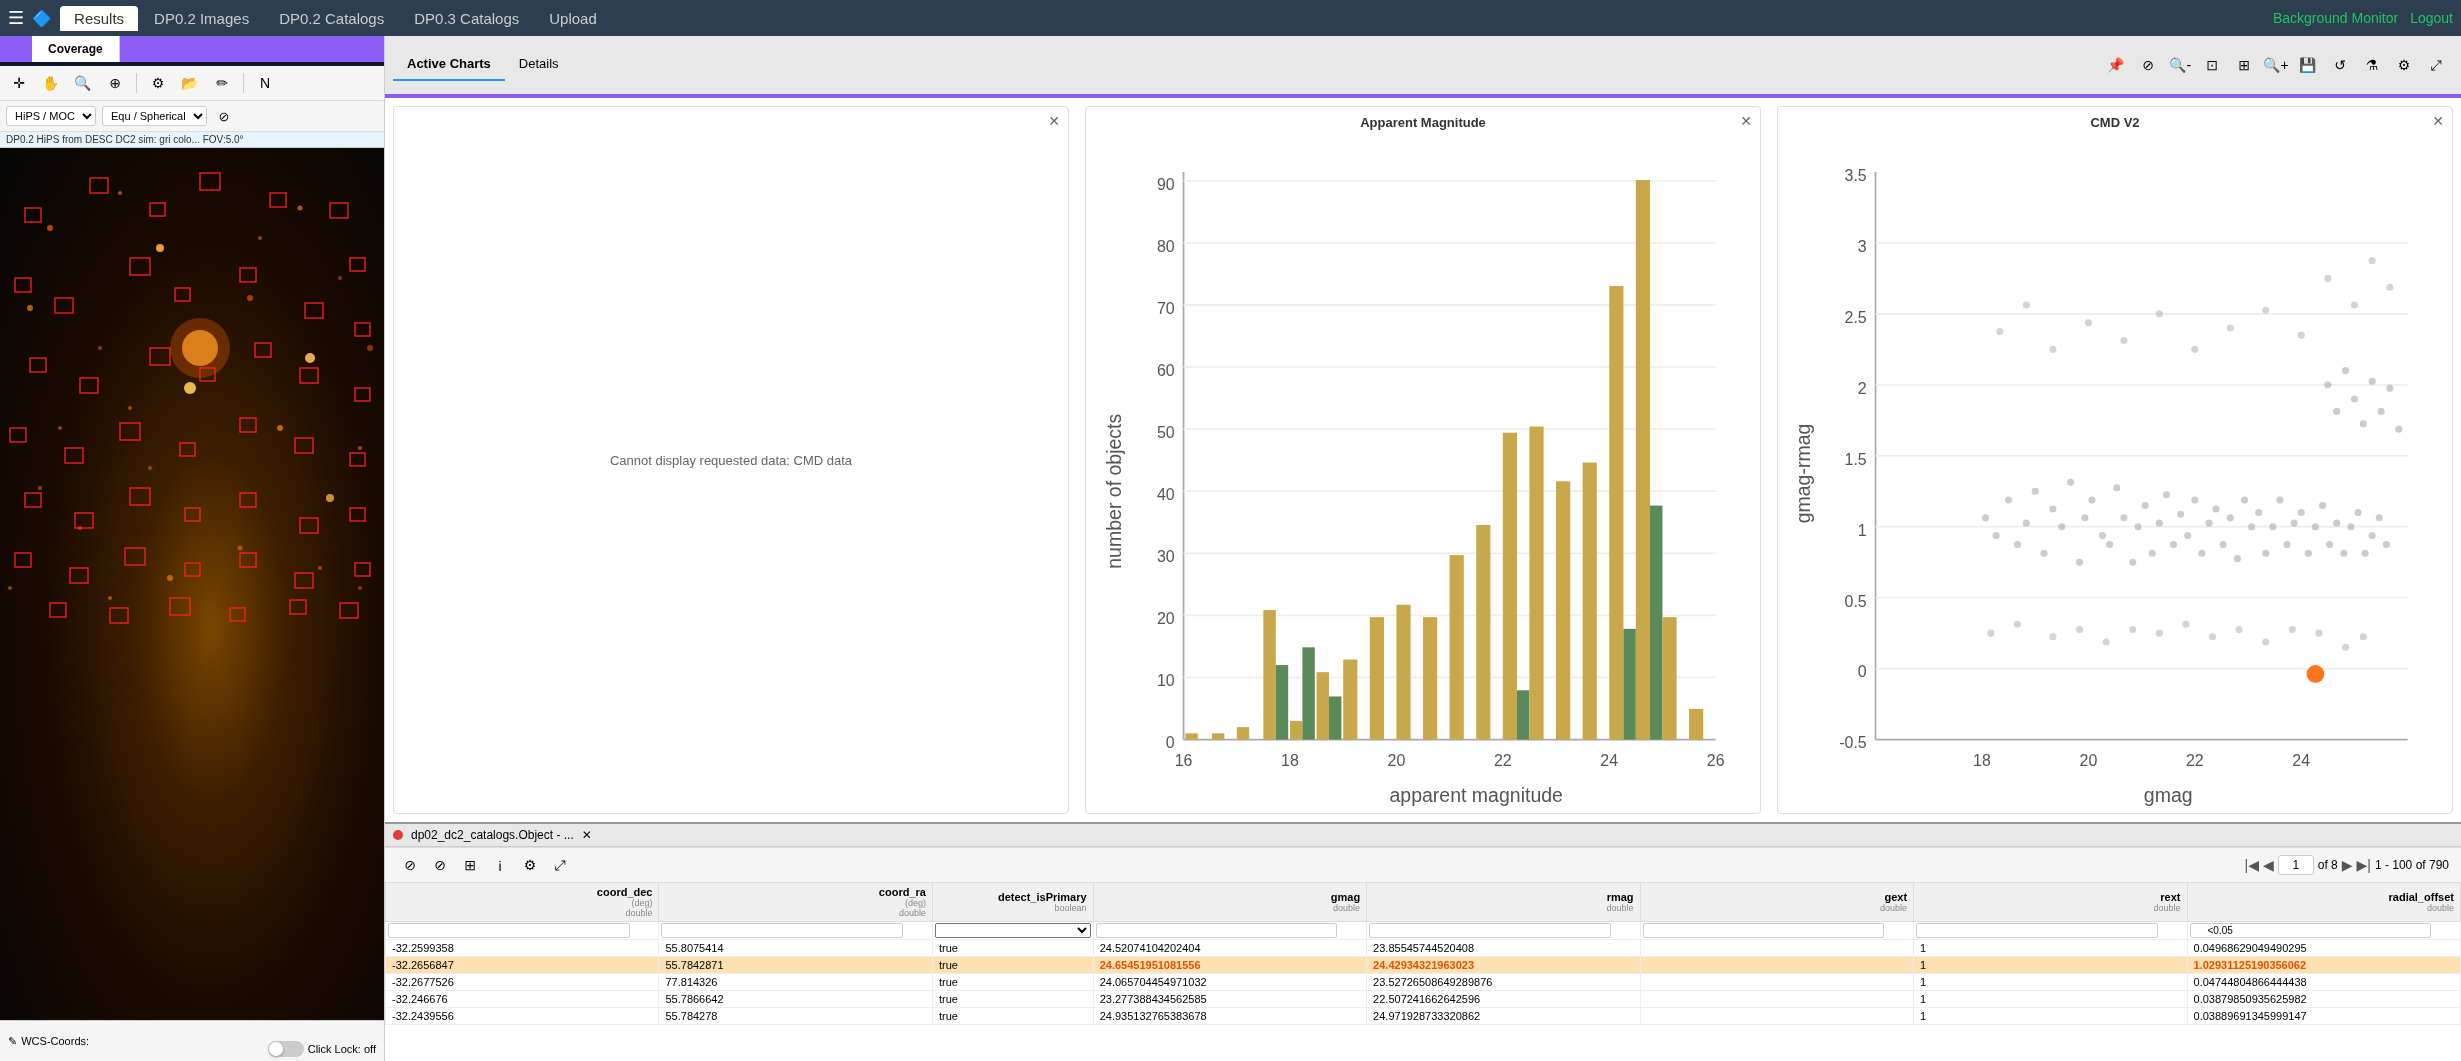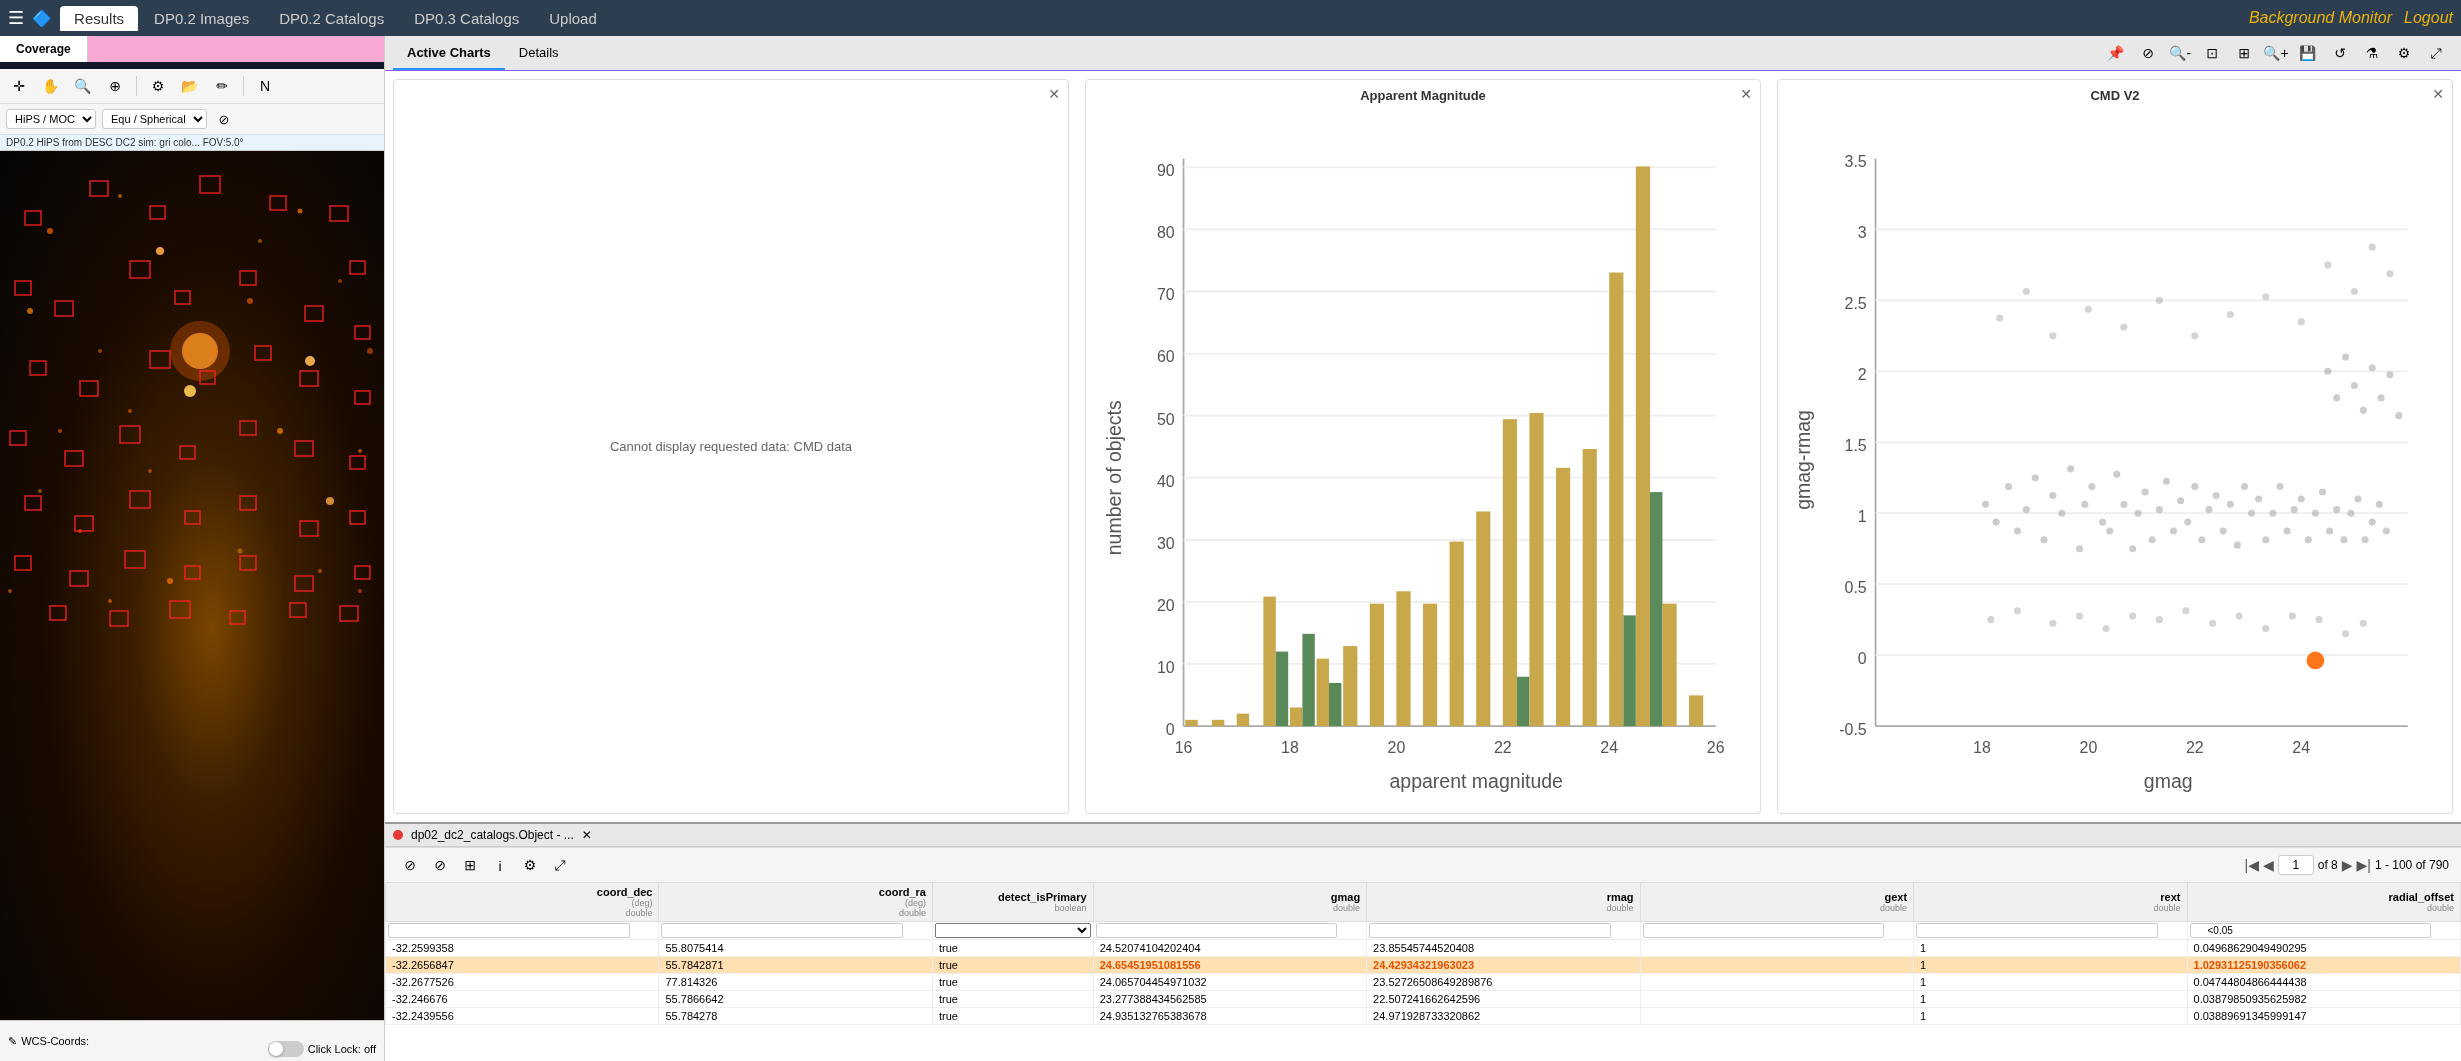--- a/index.html
+++ b/index.html
@@ -11,29 +11,29 @@
       height: 36px; padding: 0 8px; gap: 8px;
     }
     .top-bar-menu { font-size: 18px; cursor: pointer; }
     .top-bar-logo { color: #4fc3f7; font-size: 16px; font-weight: bold; }
     .top-nav-tabs { display: flex; gap: 2px; flex: 1; }
     .top-nav-tab {
       padding: 4px 14px; border-radius: 4px 4px 0 0; cursor: pointer;
       color: #ccc; font-size: 15px; background: transparent;
     }
     .top-nav-tab.active { background: #fff; color: #333; }
-    .top-bar-right { margin-left: auto; display: flex; align-items: center; gap: 12px; color: #eab308; font-size: 16px; font-style: italic; }
+    .top-bar-right { margin-left: auto; display: flex; align-items: center; gap: 12px; color: #22c55e; font-size: 14px; }
 
     
     .main-layout { display: flex; height: calc(1061px - 36px); }
 
     
     .left-panel { width: 385px; display: flex; flex-direction: column; background: #fff; border-right: 1px solid #ccc; flex-shrink: 0; }
 
-    .left-tabs { display: flex; background: #f9a8d4; border-bottom: 7px solid #0f172a; }
+    .left-tabs { display: flex; background: #8b5cf6; border-bottom: 4px solid #0f172a; padding-left: 32px; }
     .left-tab { padding: 6px 16px; cursor: pointer; font-size: 12px; border-right: 1px solid #ccc; }
     .left-tab.active { background: #fff; font-weight: bold; }
 
     .map-toolbar {
       display: flex; align-items: center; padding: 4px 6px; gap: 6px;
       background: #f5f5f5; border-bottom: 1px solid #ddd; flex-wrap: wrap;
     }
     .toolbar-btn {
       width: 26px; height: 26px; border: none; background: transparent;
       cursor: pointer; display: flex; align-items: center; justify-content: center;
@@ -295,21 +295,21 @@
         <div class="toggle-switch">
           <div class="toggle-knob"></div>
         </div>
         <span>Click Lock: off</span>
       </div>
     </div>
   </div>
 
   <div class="right-panel">
 
-    <div style="display:flex; align-items:flex-end; background:#e8e8e8; border-bottom:1px solid #8b5cf6; padding: 0 8px;">
+    <div style="display:flex; align-items:flex-start; background:#e8e8e8; border-bottom:4px solid #8b5cf6; padding: 12px 8px;">
       <div class="chart-tab active">Active Charts</div>
       <div class="chart-tab">Details</div>
       <div style="margin-left:auto; display:flex; gap:6px; padding:4px;">
         <button class="toolbar-btn">📌</button>
         <button class="toolbar-btn">⊘</button>
         <button class="toolbar-btn">🔍-</button>
         <button class="toolbar-btn">⊡</button>
         <button class="toolbar-btn">⊞</button>
         <button class="toolbar-btn">🔍+</button>
         <button class="toolbar-btn">💾</button>

